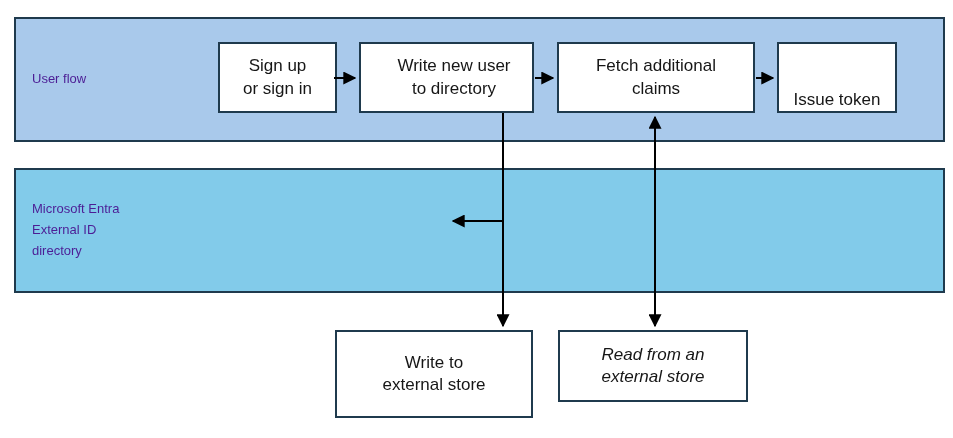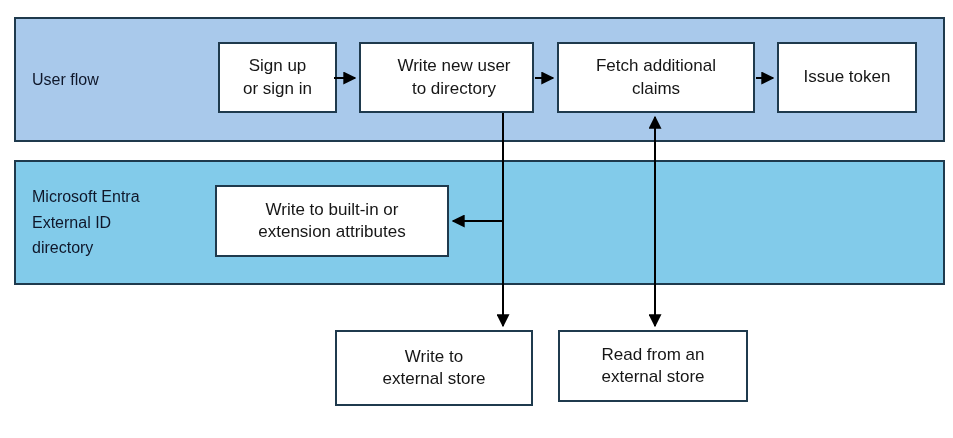--- a/index.html
+++ b/index.html
@@ -24,36 +24,36 @@
     align-items: center;
     padding-left: 16px;
   }
   .band-user-flow {
     top: 17px;
     height: 125px;
     background: #a9c9eb;
     border: 2px solid #1f3a4d;
   }
   .band-entra {
-    top: 160px;
+    top: 168px;
     height: 125px;
     background: #82cbea;
     border: 2px solid #1f3a4d;
     align-items: center;
   }
   .band-customize {
     top: 304px;
     height: 123px;
     background: #f6c9a8;
     border: 2px dashed #3c4f60;
   }
   .band-label {
-    font-size: 16px;
+    font-size: 13px;
     line-height: 1.6;
-    color: #0f172a;
+    color: #4c1d95;
     white-space: pre-line;
   }
   .node {
     position: absolute;
     box-sizing: border-box;
     background: #ffffff;
     border: 2px solid #1f3a4d;
     display: flex;
     align-items: center;
     justify-content: center;
@@ -62,24 +62,24 @@
   }
   .node-label {
     font-size: 17px;
     line-height: 1.3;
     color: #161616;
     white-space: pre-line;
   }
   .node-sign-up        { left: 218px; top: 42px;  width: 119px; height: 71px; }
   .node-write-new-user { left: 359px; top: 42px;  width: 175px; height: 71px; padding-left: 15px; }
   .node-fetch-claims   { left: 557px; top: 42px;  width: 198px; height: 71px; justify-content: center; }
-  .node-issue-token    { left: 777px; top: 42px;  width: 140px; height: 71px; }
+  .node-issue-token    { left: 777px; top: 42px;  width: 120px; height: 71px; align-items: flex-end; }
   .node-write-builtin  { left: 215px; top: 185px; width: 234px; height: 72px; }
-  .node-write-external { left: 335px; top: 330px; width: 198px; height: 76px; }
-  .node-read-external  { left: 558px; top: 330px; width: 190px; height: 72px; }
+  .node-write-external { left: 335px; top: 330px; width: 198px; height: 88px; }
+  .node-read-external  { left: 558px; top: 330px; width: 190px; height: 72px; font-style: italic; }
   .edges {
     position: absolute;
     left: 0;
     top: 0;
     width: 953px;
     height: 438px;
     z-index: 3;
     pointer-events: none;
   }
   .edge {
@@ -116,24 +116,20 @@
 
   <div class="node node-fetch-claims">
     <span class="node-label">Fetch additional
 claims</span>
   </div>
 
   <div class="node node-issue-token">
     <span class="node-label">Issue token</span>
   </div>
 
-  <div class="node node-write-builtin">
-    <span class="node-label">Write to built-in or
-extension attributes</span>
-  </div>
 
   <div class="node node-write-external">
     <span class="node-label">Write to
 external store</span>
   </div>
 
   <div class="node node-read-external">
     <span class="node-label">Read from an
 external store</span>
   </div>

